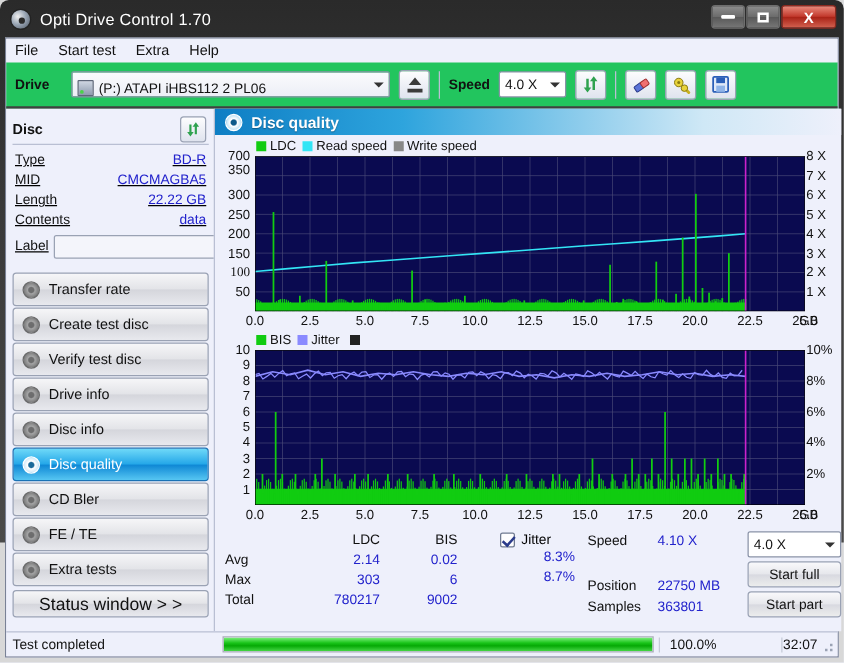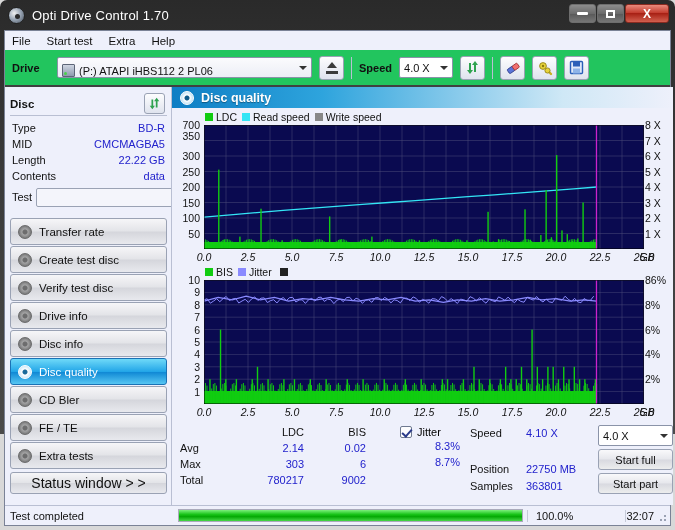--- a/index.html
+++ b/index.html
@@ -116,21 +116,21 @@
   .panel-hdr {
     display: flex; align-items: center; justify-content: space-between;
     height: 24px; border-bottom: 1px solid #b9bfd3; padding-right:2px;
   }
   .panel-hdr .t { font-weight: bold; font-size: 11.5px; color:#111; }
   .iconbtn {
     width: 21px; height: 21px; border: 1px solid #9aa2b4; border-radius: 3px;
     background: linear-gradient(180deg,#fdfdfe,#dfe3ee);
     display:flex;align-items:center;justify-content:center;cursor:pointer;
   }
-  .disc-rows { padding: 4px 2px 6px 2px; }
+  .disc-rows { padding: 4px 2px 6px 2px; text-decoration: underline; }
   .drow { display:flex; justify-content:space-between; align-items:center; height:16px; font-size:11px;}
   .drow .k { color:#111; }
   .drow .v { color:#2222cc; }
   .labelrow { display:flex; align-items:center; gap:4px; margin-top:3px; }
   .labelrow .k { width:44px; font-size:11px; color:#111;}
   .labelinp {
     flex:1; height:19px; border:1px solid #9aa2b4; background:#f4f5fb;
     border-radius:2px;
   }
   .disc-btn {
@@ -193,21 +193,21 @@
     position:absolute; left:0; top:0; width:31px; text-align:right;
     font-size:10.5px; color:#111;
   }
   .ylabels div { position:absolute; right:3px; transform:translateY(-50%); white-space:nowrap;}
   .ylabels-r {
     position:absolute; right:0; top:0; width:30px; text-align:left;
     font-size:10.5px; color:#111;
   }
   .ylabels-r div { position:absolute; left:2px; transform:translateY(-50%); white-space:nowrap;}
   .xlabels { position:relative; height:14px; font-size:10.5px; color:#111; }
-  .xlabels div { position:absolute; top:0; transform:translateX(-50%); white-space:nowrap;font-style:italic;}
+  .xlabels div { position:absolute; top:0; transform:translateX(-50%); white-space:nowrap;}
   .xunit { position:absolute; font-size:10.5px; color:#111; }
   
   .stats {
     display:flex; padding: 4px 0 0 0; font-size:11px;
   }
   .stats-left { width:290px; padding-left:8px; position:relative;}
   .srow { display:flex; height:16px; align-items:center; }
   .sk { width:62px; color:#111; }
   .sv { width:62px; text-align:right; color:#2222cc; }
   .sh { width:62px; text-align:right; color:#111; }
@@ -354,21 +354,21 @@
           </div>
           <div class="drow">
             <span class="k">Length</span>
             <span class="v">22.22 GB</span>
           </div>
           <div class="drow">
             <span class="k">Contents</span>
             <span class="v">data</span>
           </div>
           <div class="labelrow">
-            <span class="k">Test</span>
+            <span class="k">Label</span>
             <input class="labelinp" placeholder="" style="">
             <div class="disc-btn">
               <div class="cdglyph"></div>
             </div>
           </div>
         </div>
 
         <div class="navlist">
           <div class="navbtn">
             <span class="navico"></span>
@@ -435,21 +435,21 @@
           </div>
 
           <div class="plotwrap" style="height:128px">
             <div class="ylabels" id="c1-yl">
                 <div style="top: 2px;">700</div>
                 <div style="top: 13px;">350</div>
                 <div style="top: 33px;">300</div>
                 <div style="top: 48.5px;">250</div>
                 <div style="top: 64px;">200</div>
                 <div style="top: 79.5px;">150</div>
-                <div style="top: 95px;">100</div>
+                <div style="top: 95px; font-family: Liberation Serif, serif;">100</div>
                 <div style="top: 110.5px;">50</div>
               </div>
             <div class="ylabels-r" id="c1-yr">
                 <div style="top: 2px; text-align: center;">8 X</div>
                 <div style="top: 17.5px;">7 X</div>
                 <div style="top: 33px;">6 X</div>
                 <div style="top: 48.5px;">5 X</div>
                 <div style="top: 64px;">4 X</div>
                 <div style="top: 79.5px;">3 X</div>
                 <div style="top: 95px;">2 X</div>
@@ -848,21 +848,21 @@
                 <div style="top: 26.8px;">8</div>
                 <div style="top: 39.2px;">7</div>
                 <div style="top: 51.6px;">6</div>
                 <div style="top: 64px;">5</div>
                 <div style="top: 76.4px;">4</div>
                 <div style="top: 88.8px;">3</div>
                 <div style="top: 101.2px;">2</div>
                 <div style="top: 113.6px;">1</div>
               </div>
             <div class="ylabels-r" id="c2-yr">
-                <div style="top: 2px;">86%</div>
+                <div style="top: 2px;">10%</div>
                 <div style="top: 26.8px;">8%</div>
                 <div style="top: 51.6px;">6%</div>
                 <div style="top: 76.4px;">4%</div>
                 <div style="top: 101.2px;">2%</div>
               </div>
             <svg id="chart2" width="440" height="124" viewBox="0 0 440 124" style="position:absolute;left:32px;top:2px">
                 <rect x="0" y="0" width="440" height="124" fill="#0a0a50"></rect>
                 <line x1="0" y1="0" x2="0" y2="124" stroke="#4a4a78" stroke-width="0.7" opacity="0.75"></line>
                 <line x1="22" y1="0" x2="22" y2="124" stroke="#4a4a78" stroke-width="0.7" opacity="0.75"></line>
                 <line x1="44" y1="0" x2="44" y2="124" stroke="#4a4a78" stroke-width="0.7" opacity="0.75"></line>

